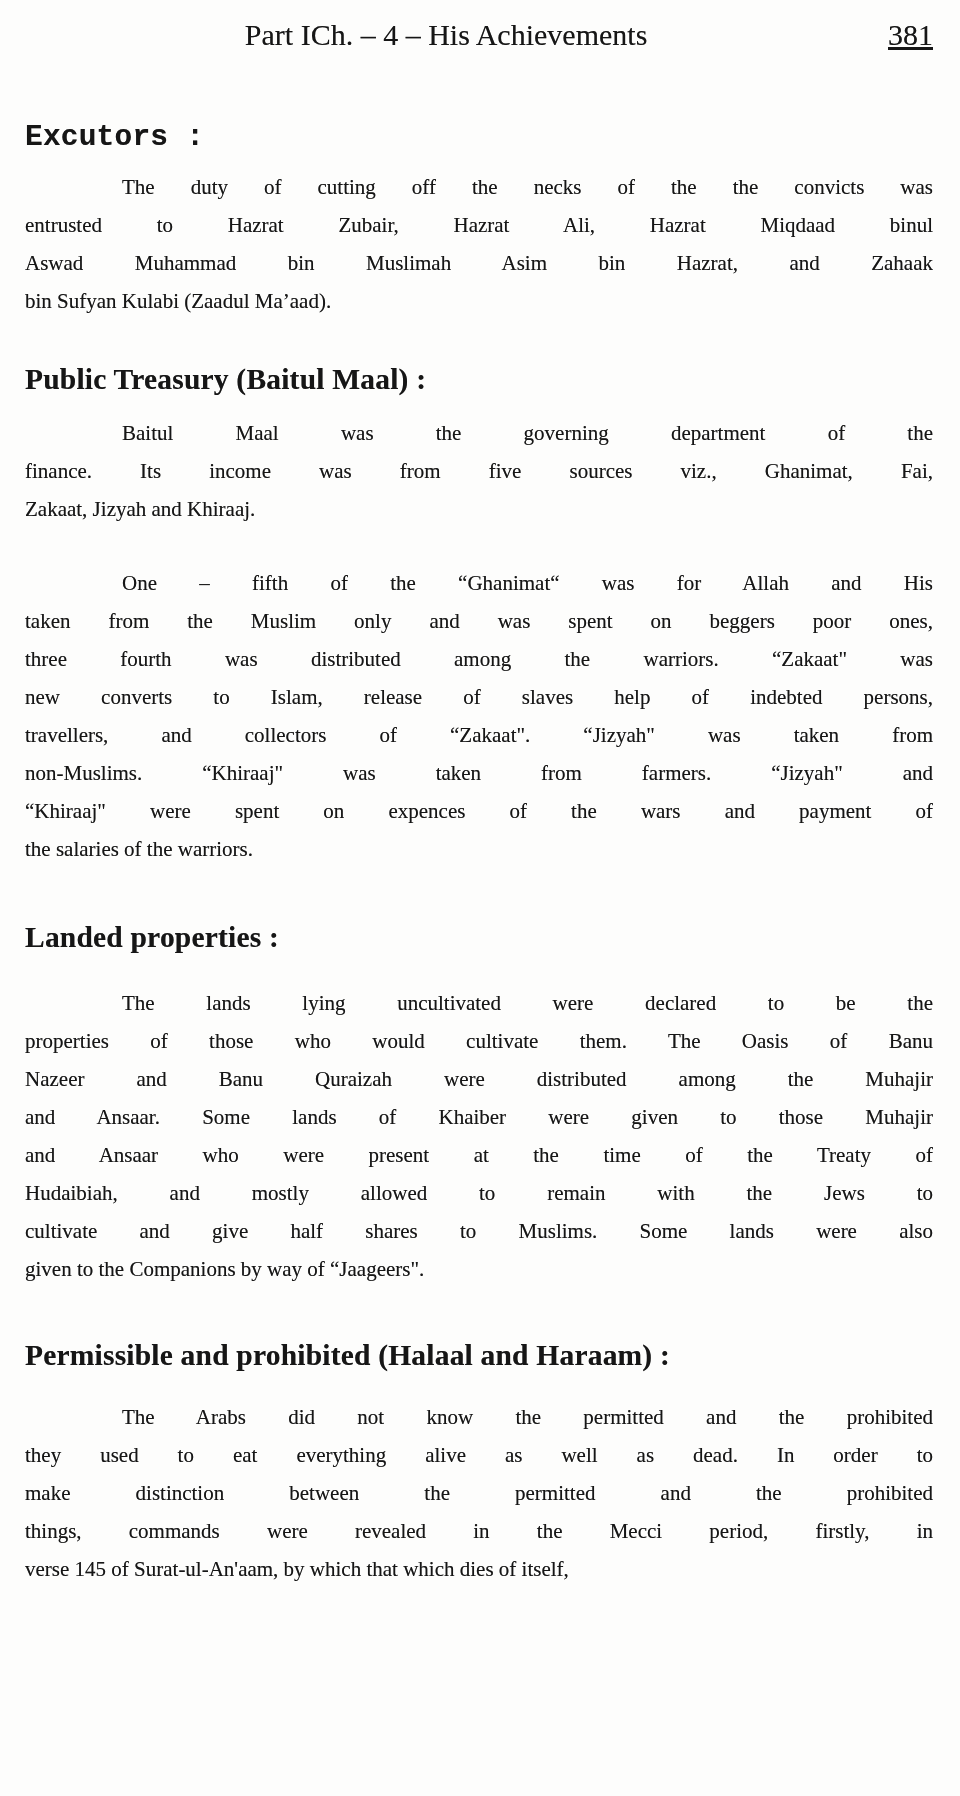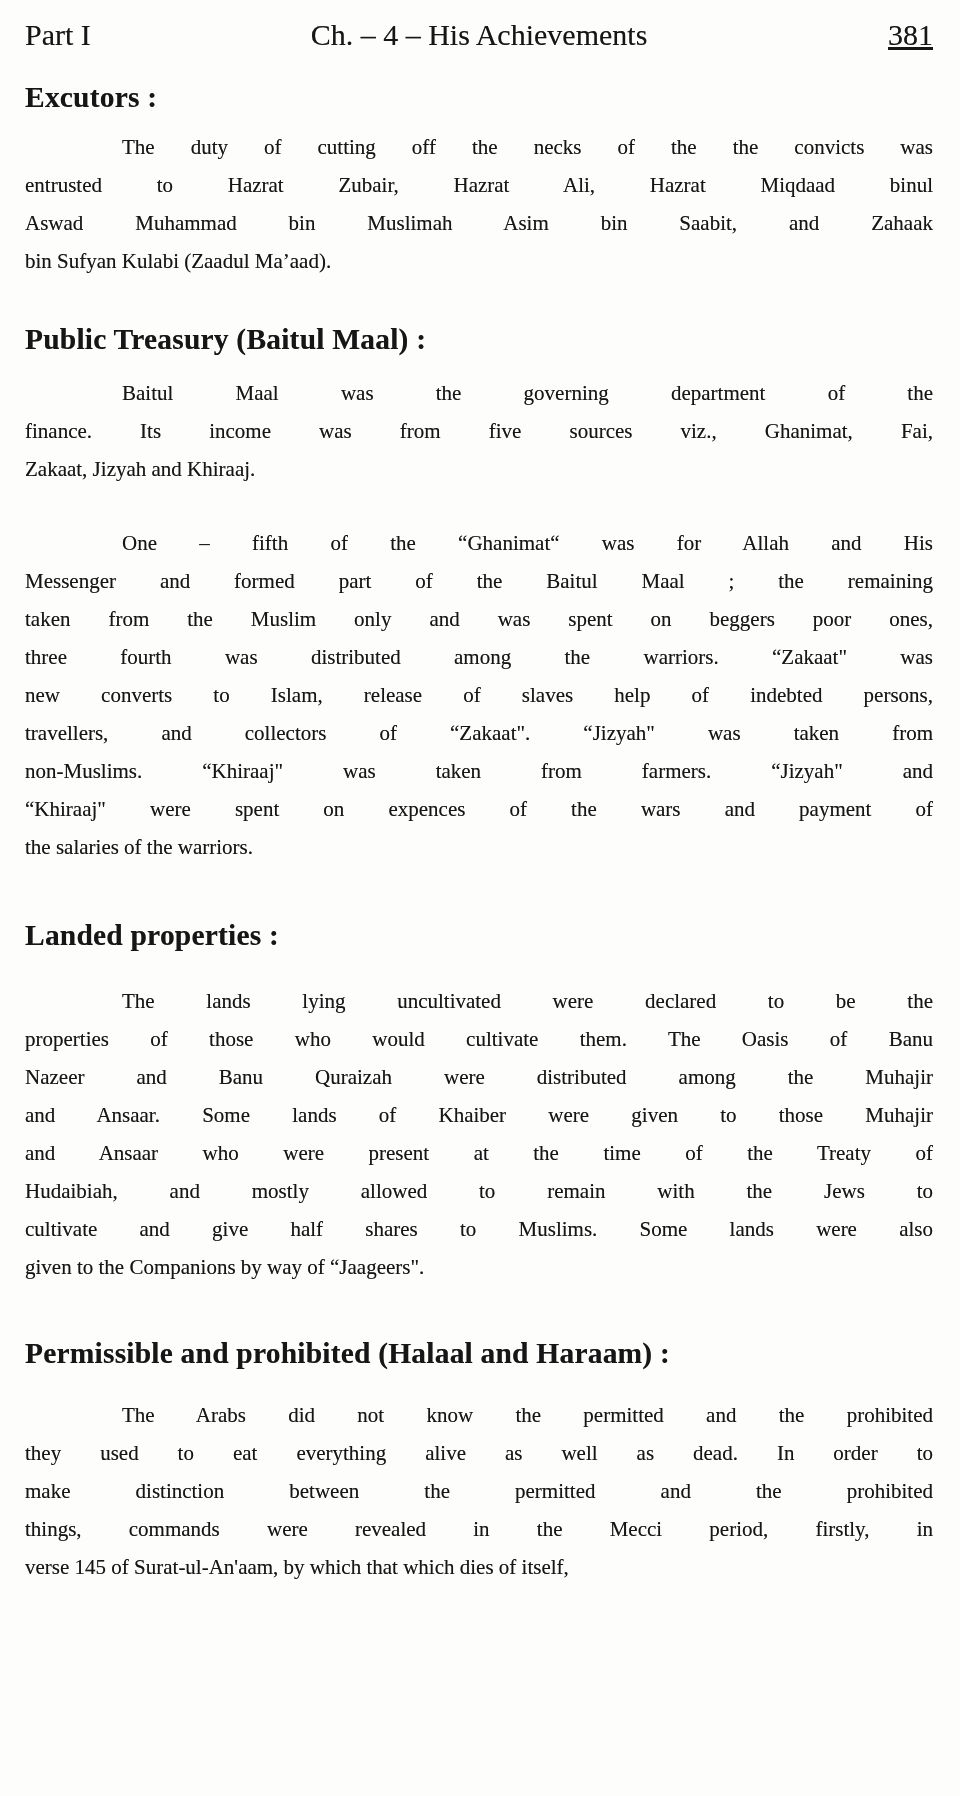--- a/index.html
+++ b/index.html
@@ -16,21 +16,21 @@
     overflow: hidden;
     text-shadow: 0 0 0.5px rgba(45,45,45,0.55);
   }
   .header {
     display: grid;
     grid-template-columns: 1fr auto 1fr;
     align-items: baseline;
     font-size: 30px;
     line-height: 38px;
   }
-  .header .left  { text-align: left; }
+  .header .left  { text-align: right; }
   .header .center{ text-align: left; }
   .header .right { text-align: right; text-decoration: underline; }
 
   h2 {
     font-size: 29.5px;
     line-height: 38px;
     font-weight: bold;
     letter-spacing: 0.2px;
   }
   .para { }
@@ -38,21 +38,21 @@
     font-size: 21px;
     line-height: 38px;
     text-align: justify;
     text-align-last: justify;
     white-space: normal;
   }
   .line.first { text-indent: 97px; }
   .line.last  { text-align-last: left; }
 
   
-  .h-excutors    { margin-top: 24px; }
+  .h-excutors    { margin-top: 64px; font-family: Liberation Mono, monospace; }
   .p1            { margin-top: 12px; }
   .h-treasury    { margin-top: 40px; }
   .p2            { margin-top: 16px; }
   .p3            { margin-top: 36px; }
   .h-landed      { margin-top: 50px; }
   .p4            { margin-top: 28px; }
   .h-permissible { margin-top: 48px; }
   .p5            { margin-top: 24px; }
 </style>
 </head>
@@ -63,33 +63,32 @@
   <div class="header">
     <span class="left">Part I</span>
     <span class="center">Ch. – 4 – His Achievements</span>
     <span class="right">381</span>
   </div>
 
   <h2 class="h-excutors">Excutors :</h2>
   <div class="para p1">
     <div class="line first">The duty of cutting off the necks of the the convicts was</div>
     <div class="line">entrusted to Hazrat Zubair, Hazrat Ali, Hazrat Miqdaad binul</div>
-    <div class="line">Aswad Muhammad bin Muslimah Asim bin Saabit, and Zahaak</div>
+    <div class="line">Aswad Muhammad bin Muslimah Asim bin Hazrat, and Zahaak</div>
     <div class="line last">bin Sufyan Kulabi (Zaadul Ma’aad).</div>
   </div>
 
   <h2 class="h-treasury">Public Treasury (Baitul Maal) :</h2>
   <div class="para p2">
     <div class="line first">Baitul Maal was the governing department of the</div>
     <div class="line">finance. Its income was from five sources viz., Ghanimat, Fai,</div>
     <div class="line last">Zakaat, Jizyah and Khiraaj.</div>
   </div>
   <div class="para p3">
     <div class="line first">One – fifth of the “Ghanimat“ was for Allah and His</div>
-    <div class="line">Messenger and formed part of the Baitul Maal ; the remaining</div>
     <div class="line">taken from the Muslim only and was spent on beggers poor ones,</div>
     <div class="line">three fourth was distributed among the warriors. “Zakaat" was</div>
     <div class="line">new converts to Islam, release of slaves help of indebted persons,</div>
     <div class="line">travellers, and collectors of “Zakaat". “Jizyah" was taken from</div>
     <div class="line">non-Muslims. “Khiraaj" was taken from farmers. “Jizyah" and</div>
     <div class="line">“Khiraaj" were spent on expences of the wars and payment of</div>
     <div class="line last">the salaries of the warriors.</div>
   </div>
 
   <h2 class="h-landed">Landed properties :</h2>

